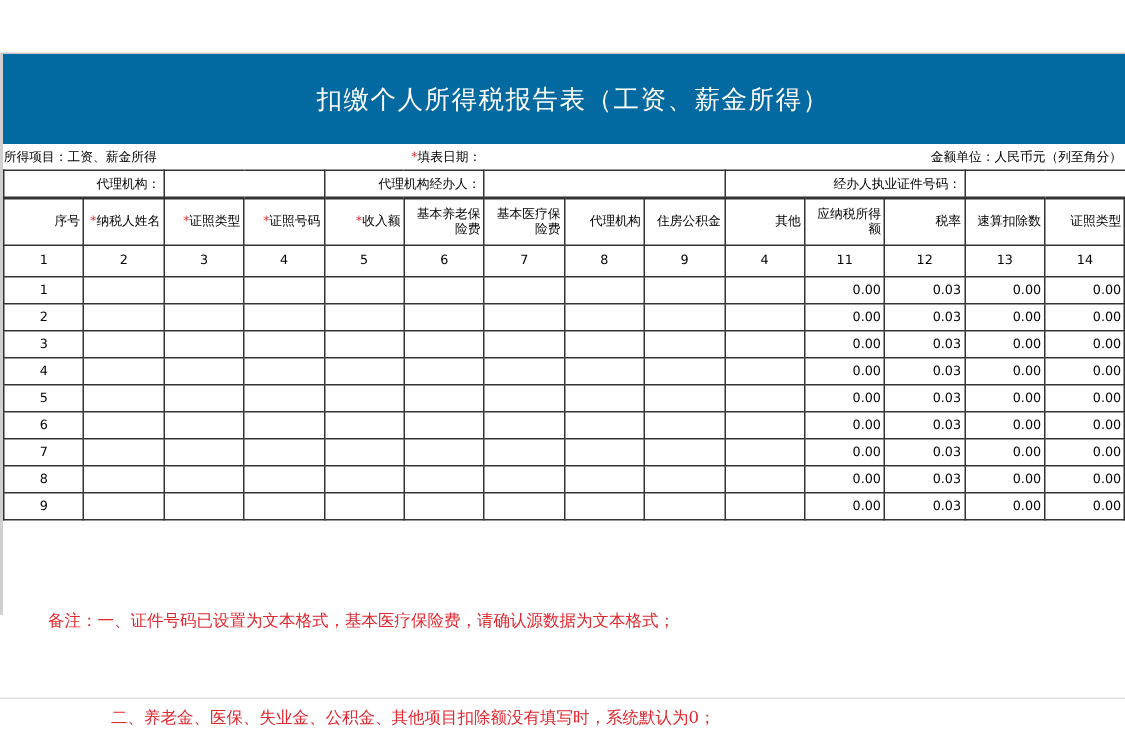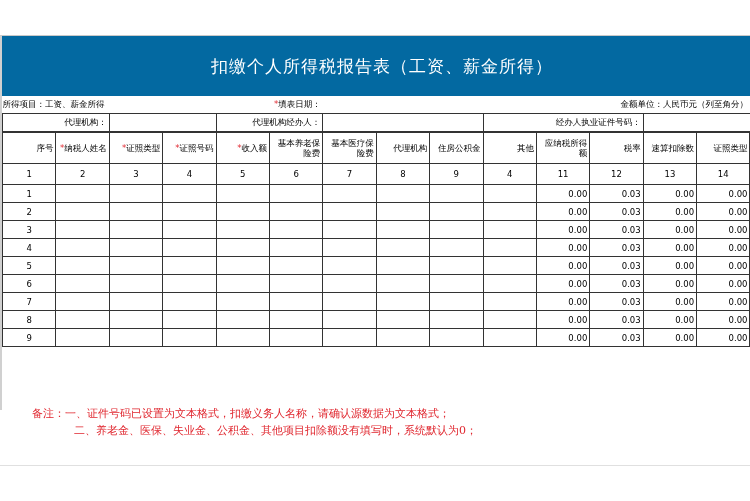--- a/index.html
+++ b/index.html
@@ -19,21 +19,21 @@
   .c { text-align:center; }
   .l { text-align:left; }
   .req { color:#e0262e; }
   .hdr td { height:30px; text-align:right; border:1px solid #333; line-height:10px; white-space:normal; }
   .idx td { height:20px; text-align:center; border:1px solid #333; }
   .data td { height:17px; border:1px solid #333; }
   .sum-row td { height:20px; border:1px solid #333; border-bottom:2px solid #9fd4a8; }
   .notes { position:absolute; left:32px; top:405px; color:#e0262e;
            font-family:"DejaVu Serif","Liberation Serif",serif; font-size:11px; line-height:17px; }
   .notes div { white-space:nowrap; }
-  .n2 { padding-left:42px; }
+  .n2 { padding-left:42px;margin-top:48px; }
   .bottomline { position:absolute; left:0; top:465px; width:750px; height:1px; background:#e0e0e0; }
 </style>
 </head>
 <body>
 
 <div class="topline"></div>
 <div class="leftbar"></div>
 
 <div class="sheet">
   <div class="title-bar">扣缴个人所得税报告表（工资、薪金所得）</div>
@@ -267,16 +267,16 @@
           <td class="r">0.00</td>
           <td class="r">0.03</td>
           <td class="r">0.00</td>
           <td class="r">0.00</td>
         </tr>
       </tbody>
   </table>
 </div>
 
 <div class="notes">
-  <div>备注：一、证件号码已设置为文本格式，扣缴义务人名称，请确认源数据为文本格式；</div>
+  <div>备注：一、证件号码已设置为文本格式，基本医疗保险费，请确认源数据为文本格式；</div>
   <div class="n2">二、养老金、医保、失业金、公积金、其他项目扣除额没有填写时，系统默认为0；</div>
 </div>
 <div class="bottomline"></div>
 
 </body></html>

